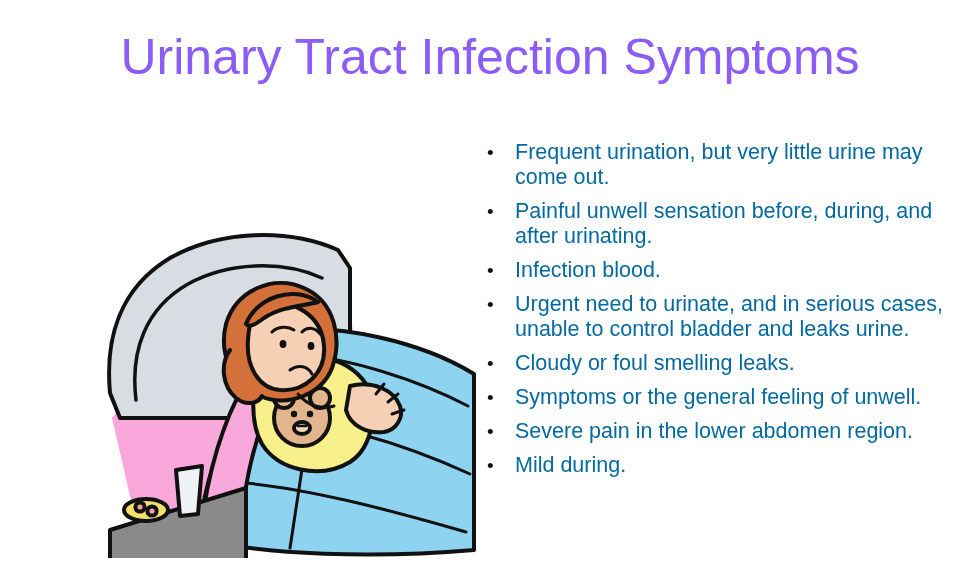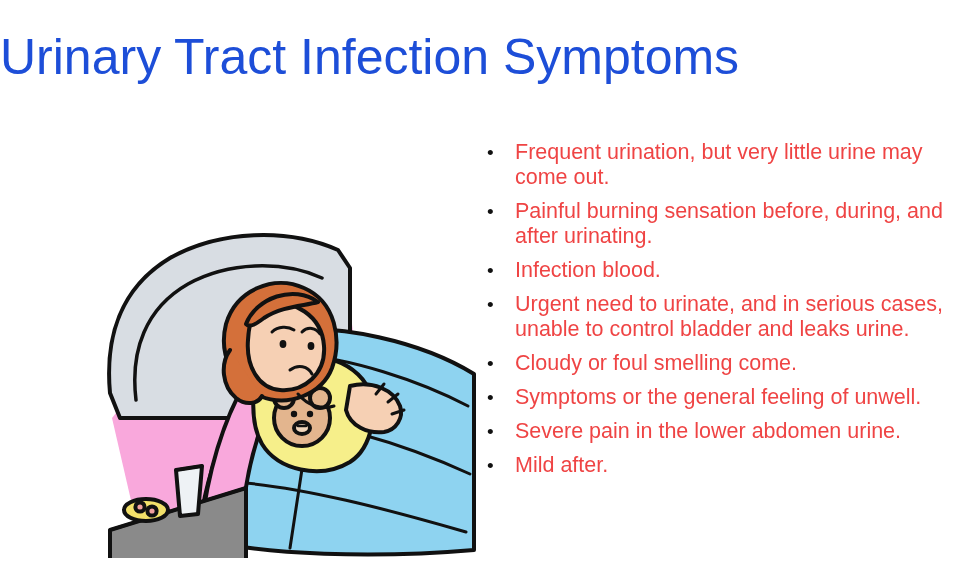--- a/index.html
+++ b/index.html
@@ -15,24 +15,24 @@
     width: 980px;
     height: 570px;
     background: #ffffff;
     overflow: hidden;
   }
   .title {
     position: absolute;
     left: 0;
     top: 28px;
     width: 980px;
-    text-align: left;
+    text-align: center;
     font-size: 50px;
     font-weight: 400;
-    color: #1d4ed8;
+    color: #8b5cf6;
     letter-spacing: 0px;
     font-family: "Liberation Sans", sans-serif;
   }
 
   
   .illus {
     position: absolute;
     left: 50px;
     top: 118px;
     width: 440px;
@@ -57,21 +57,21 @@
     flex: 0 0 28px;
     font-size: 19px;
     line-height: 25px;
     color: #111;
     text-align: left;
   }
   .bullet-text {
     flex: 1 1 auto;
     font-size: 21.5px;
     line-height: 25px;
-    color: #ef4444;
+    color: #0369a1;
     font-family: "Liberation Sans", sans-serif;
   }
 </style>
 </head>
 <body>
 
 <div class="slide">
 
   <div class="title">Urinary Tract Infection Symptoms</div>
 
@@ -146,41 +146,41 @@
     </svg>
   </div>
 
   <div class="list">
     <div class="bullet-row">
       <span class="bullet-dot">•</span>
       <span class="bullet-text">Frequent urination, but very little urine may come out.</span>
     </div>
     <div class="bullet-row">
       <span class="bullet-dot">•</span>
-      <span class="bullet-text">Painful burning sensation before, during, and after urinating.</span>
+      <span class="bullet-text">Painful unwell sensation before, during, and after urinating.</span>
     </div>
     <div class="bullet-row">
       <span class="bullet-dot">•</span>
       <span class="bullet-text">Infection blood.</span>
     </div>
     <div class="bullet-row">
       <span class="bullet-dot">•</span>
       <span class="bullet-text">Urgent need to urinate, and in serious cases, unable to control bladder and leaks urine.</span>
     </div>
     <div class="bullet-row">
       <span class="bullet-dot">•</span>
-      <span class="bullet-text">Cloudy or foul smelling come.</span>
+      <span class="bullet-text">Cloudy or foul smelling leaks.</span>
     </div>
     <div class="bullet-row">
       <span class="bullet-dot">•</span>
       <span class="bullet-text">Symptoms or the general feeling of unwell.</span>
     </div>
     <div class="bullet-row">
       <span class="bullet-dot">•</span>
-      <span class="bullet-text">Severe pain in the lower abdomen urine.</span>
+      <span class="bullet-text">Severe pain in the lower abdomen region.</span>
     </div>
     <div class="bullet-row">
       <span class="bullet-dot">•</span>
-      <span class="bullet-text">Mild after.</span>
+      <span class="bullet-text">Mild during.</span>
     </div>
   </div>
 
 </div>
 
 </body></html>

